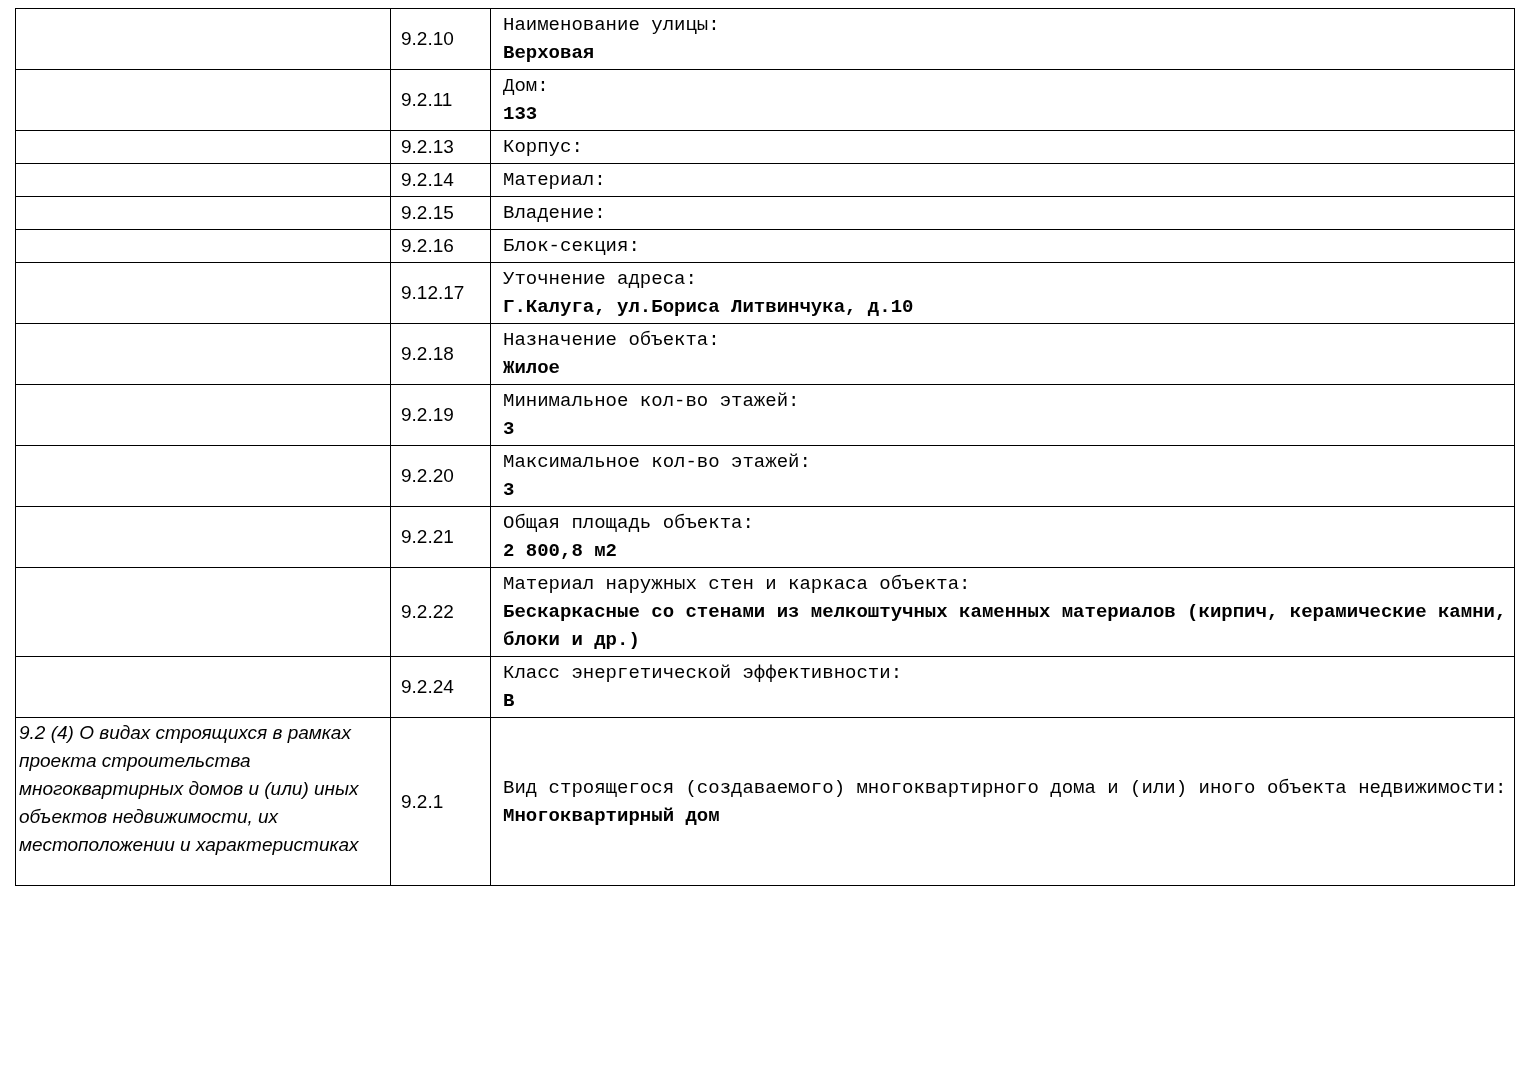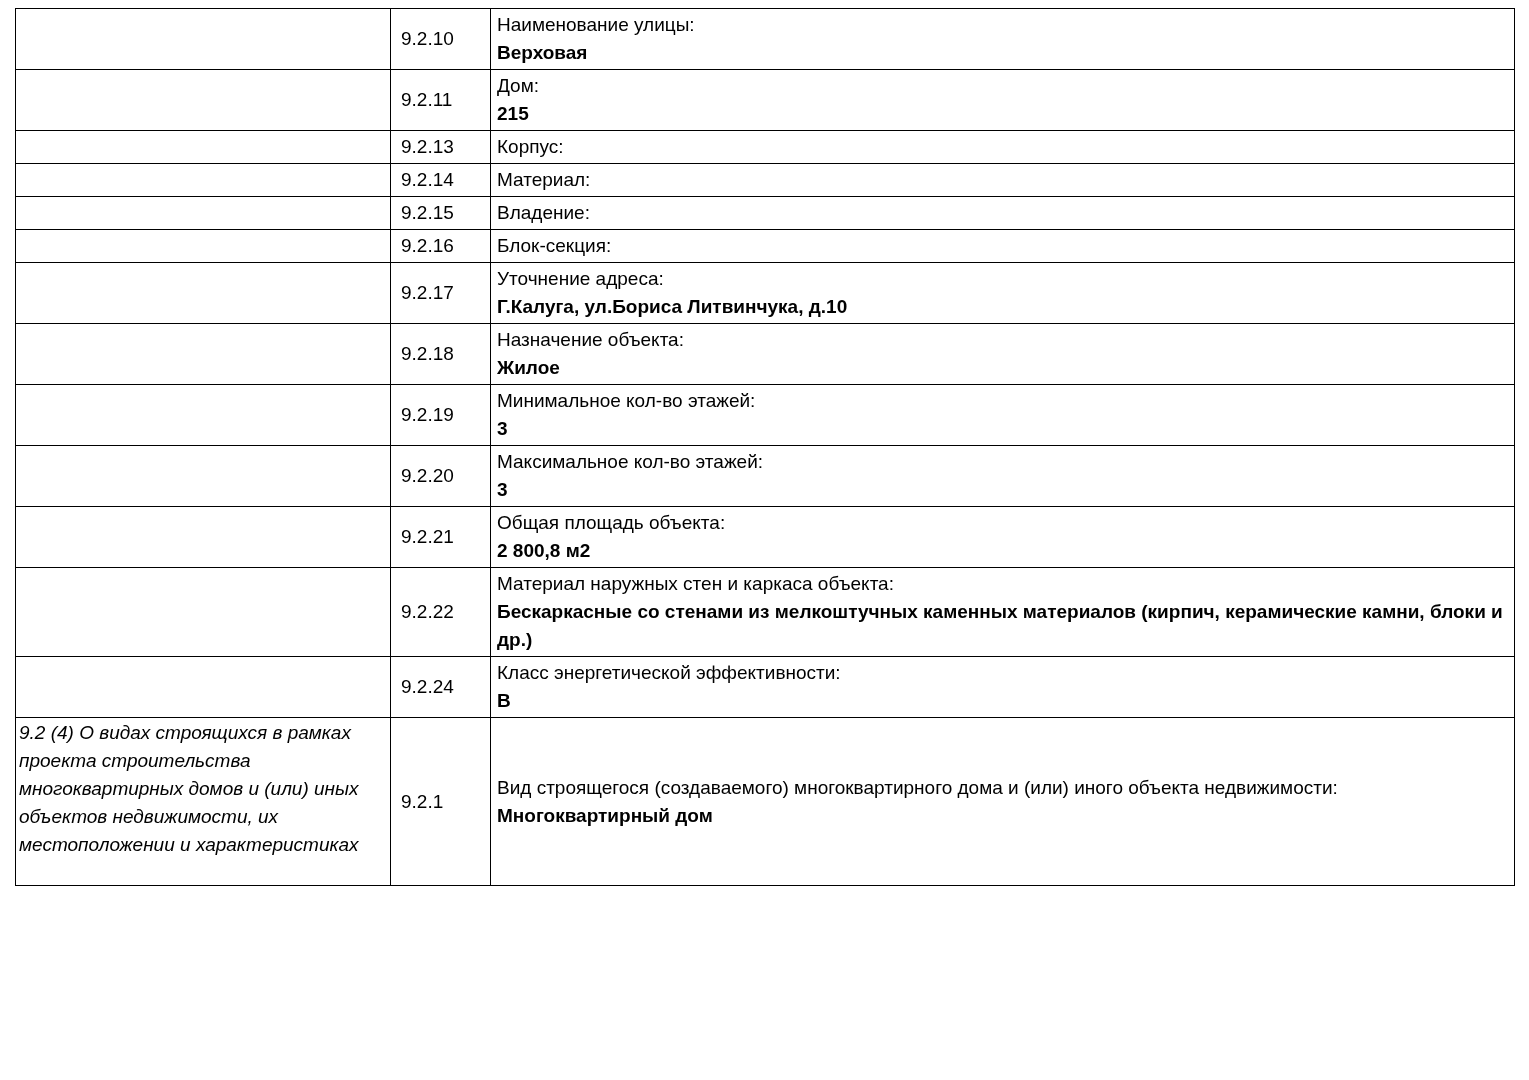--- a/index.html
+++ b/index.html
@@ -33,21 +33,22 @@
   }
   td.cell-section {
     vertical-align: top;
     padding: 1px 3px;
     font-style: italic;
   }
   td.cell-num {
     padding-left: 10px;
   }
   td.cell-field {
-    padding-left: 6px;
+    padding-left: 12px;
+    font-family: Liberation Mono, monospace;
   }
   .field-value {
     font-weight: bold;
   }
   .field-value:empty, .section-text:empty { display: none; }
   tr.row-tall { height: 168px; }
 </style>
 </head>
 <body>
 
@@ -67,21 +68,21 @@
           <div class="field-label">Наименование улицы:</div>
           <div class="field-value">Верховая</div>
         </td>
       </tr>
 
       <tr>
         <td class="cell-section"></td>
         <td class="cell-num"><span>9.2.11</span></td>
         <td class="cell-field">
           <div class="field-label">Дом:</div>
-          <div class="field-value">215</div>
+          <div class="field-value">133</div>
         </td>
       </tr>
 
 
       <tr>
         <td class="cell-section"></td>
         <td class="cell-num"><span>9.2.13</span></td>
         <td class="cell-field">
           <div class="field-label">Корпус:</div>
 
@@ -110,21 +111,21 @@
         <td class="cell-section"></td>
         <td class="cell-num"><span>9.2.16</span></td>
         <td class="cell-field">
           <div class="field-label">Блок-секция:</div>
 
         </td>
       </tr>
 
       <tr>
         <td class="cell-section"></td>
-        <td class="cell-num"><span>9.2.17</span></td>
+        <td class="cell-num"><span>9.12.17</span></td>
         <td class="cell-field">
           <div class="field-label">Уточнение адреса:</div>
           <div class="field-value">Г.Калуга, ул.Бориса Литвинчука, д.10</div>
         </td>
       </tr>
 
       <tr>
         <td class="cell-section"></td>
         <td class="cell-num"><span>9.2.18</span></td>
         <td class="cell-field">

